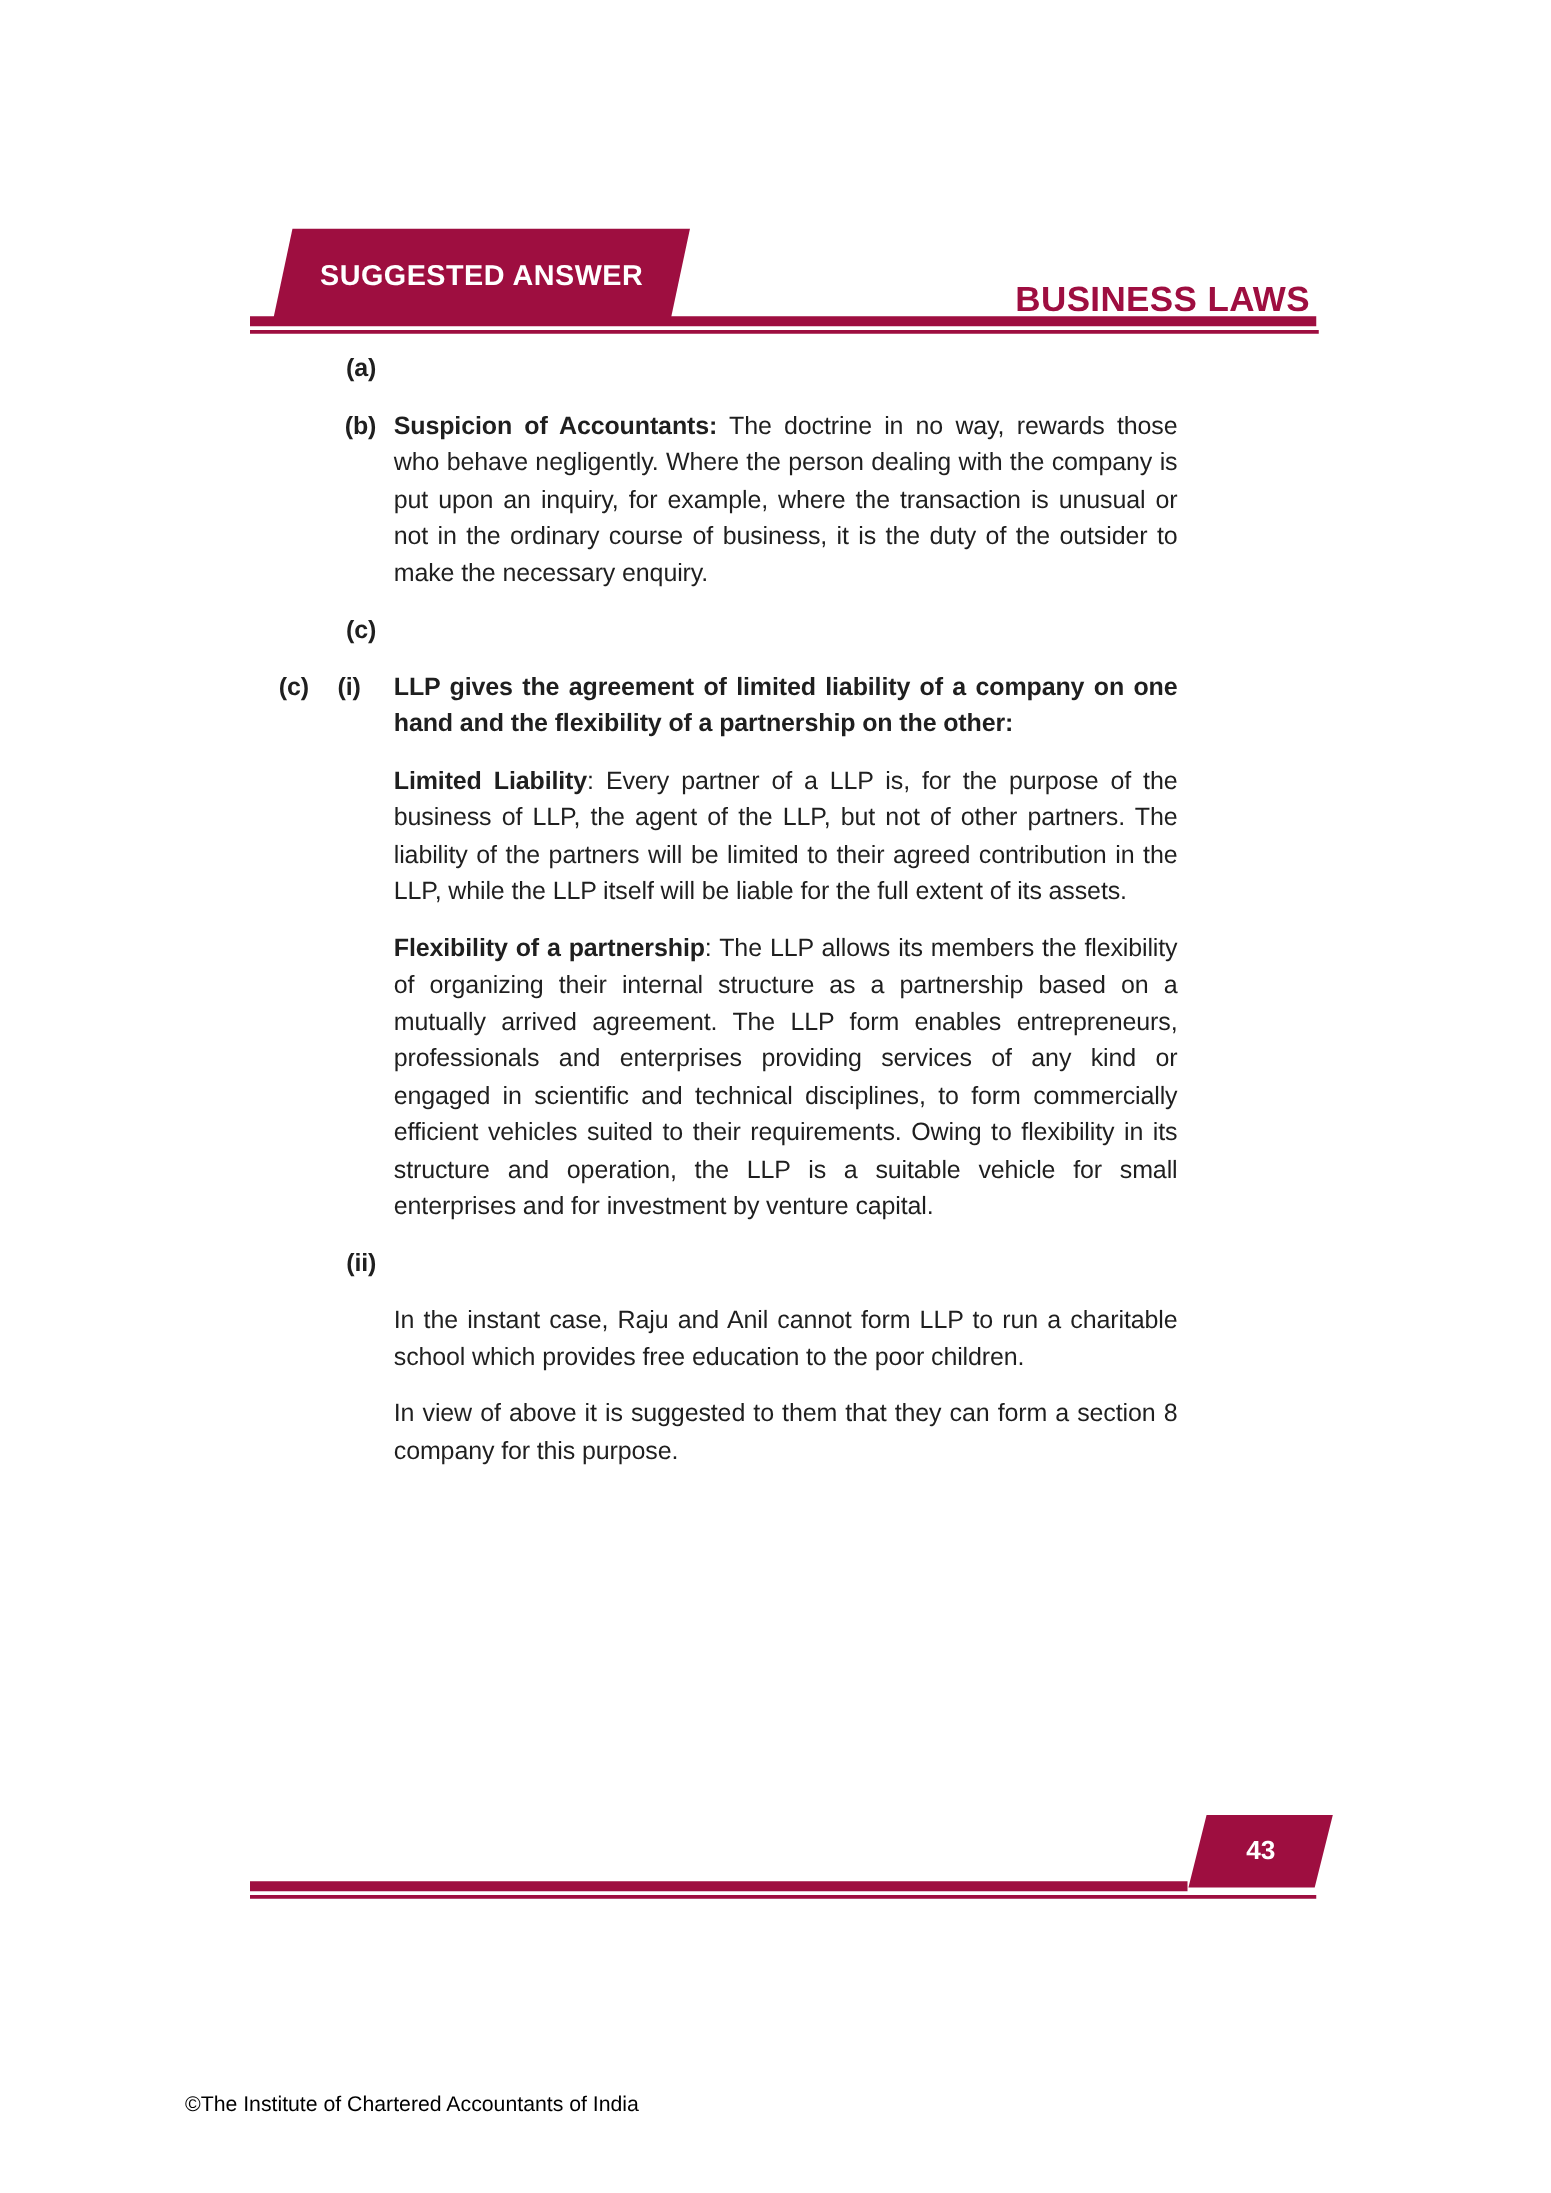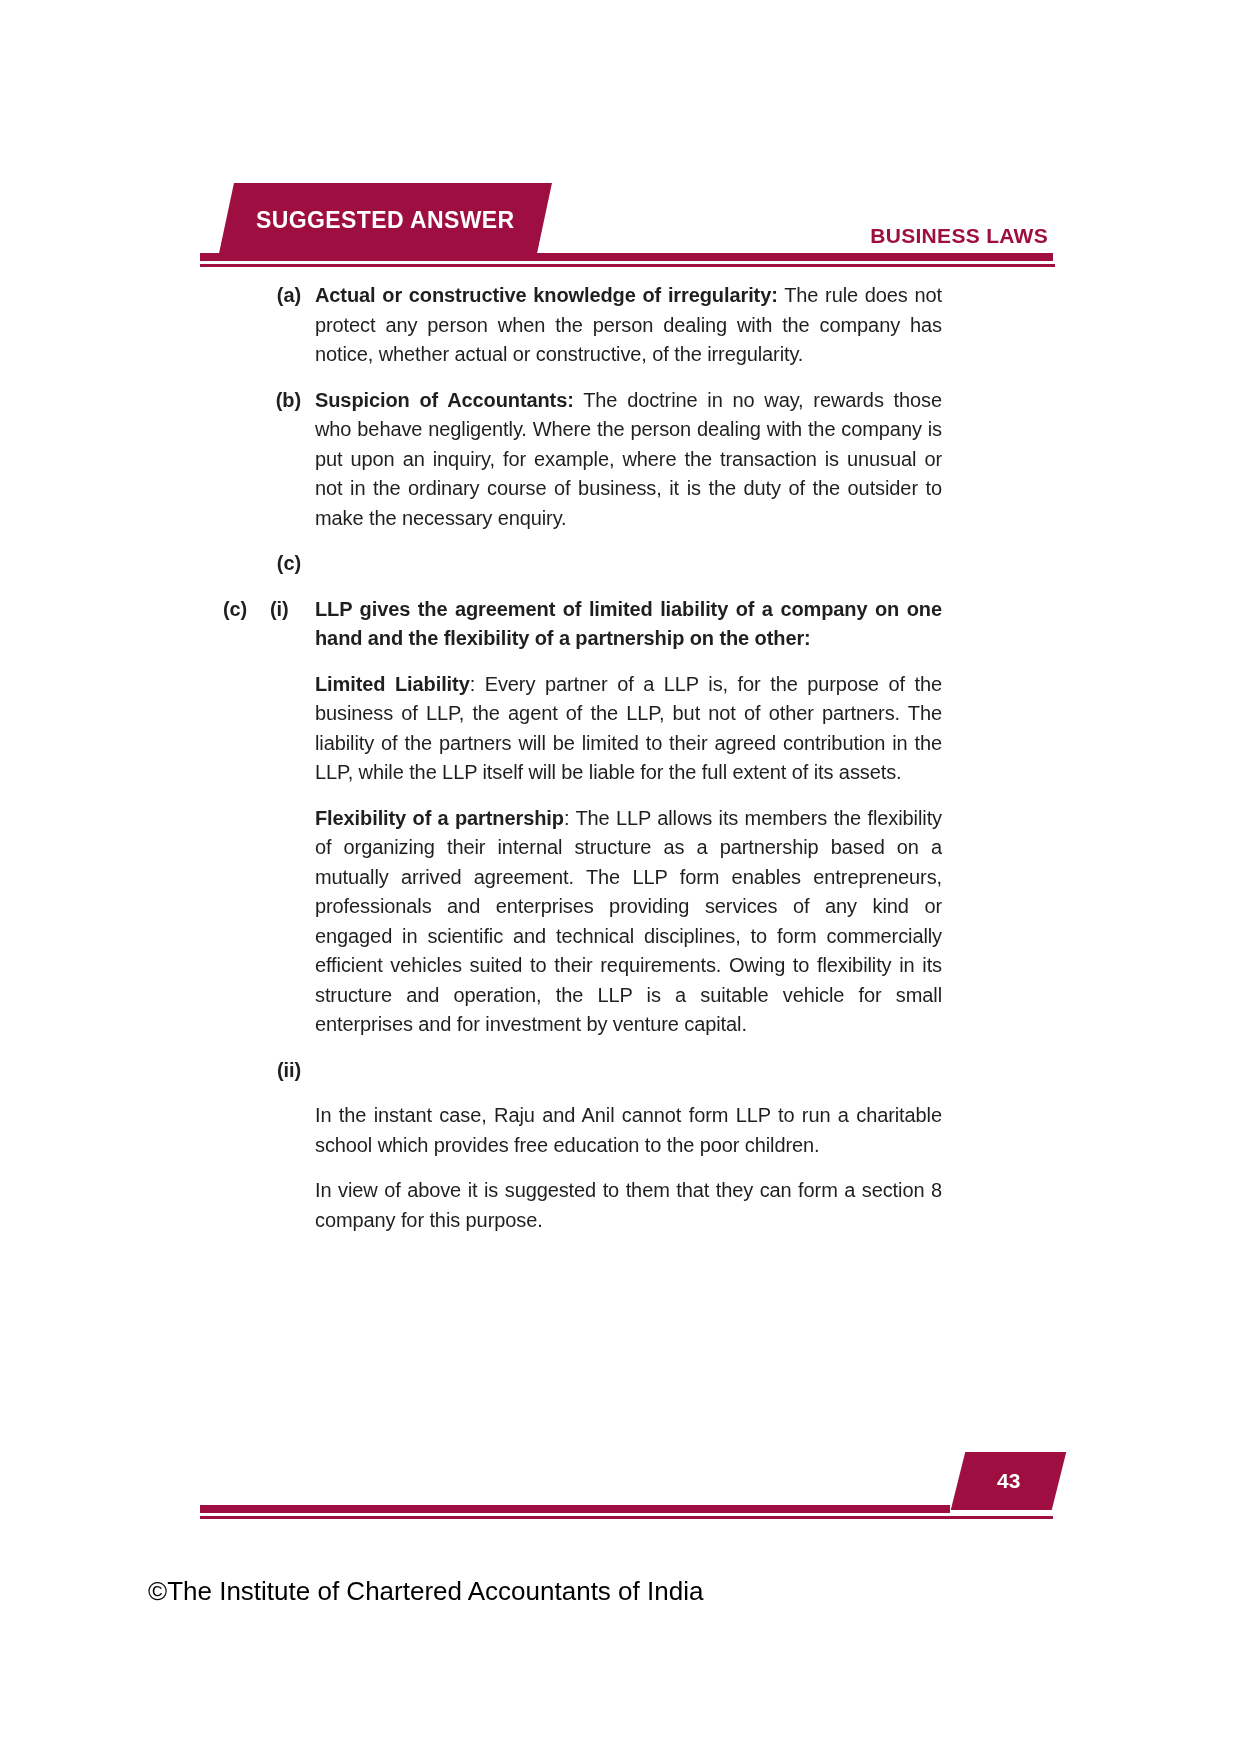--- a/index.html
+++ b/index.html
@@ -17,21 +17,21 @@
     position:absolute; left:226px; top:183px; width:318px; height:75px;
     transform:skewX(-12deg); transform-origin:center;
     display:flex; align-items:center; justify-content:center; z-index:2;
   }
   .banner-label {
     transform:skewX(12deg); color:#ffffff; font-weight:700;
     font-size:23px; letter-spacing:.4px; white-space:nowrap;
   }
   .subject {
     position:absolute; top:224px; right:193px;
-    font-weight:700; font-size:21px; letter-spacing:.3px; white-space:nowrap;margin-left:20px;
+    font-weight:700; font-size:28px; letter-spacing:.3px; white-space:nowrap;margin-left:20px;
   }
 
   
   .content {
     position:absolute; left:200px; top:281px; width:742px;
     font-size:20px; line-height:29.5px; letter-spacing:-0.1px;
   }
   .row { display:flex; margin-bottom:16px; }
   .sub-row  { padding-left:55px; }
   .lbl { font-weight:700; flex:0 0 60px; text-align:right; padding-right:14px; white-space:nowrap; }
@@ -46,42 +46,40 @@
   
   .ftr-rule-thick { position:absolute; left:200px; top:1505px; width:750px; height:8px; }
   .ftr-rule-thin  { position:absolute; left:200px; top:1516px; width:853px; height:3px; }
   .page-num-box {
     position:absolute; left:958px; top:1452px; width:101px; height:58px;
     transform:skewX(-14deg); transform-origin:center;
     display:flex; align-items:center; justify-content:center; z-index:2;
   }
   .page-num { transform:skewX(14deg); color:#ffffff; font-weight:700; font-size:21px; }
   .copyright {
-    position:absolute; left:148px; top:1576px;
-    font-size:26px; color:#000000; letter-spacing:0; white-space:nowrap;
+    position:absolute; left:148px; top:1674px;
+    font-size:17px; color:#000000; letter-spacing:0; white-space:nowrap;
   }
 </style>
 </head>
 <body>
 
 <div class="page">
 
   <div class="hdr-rule-thick accent-bg" style="background: rgb(158, 14, 64);"></div>
   <div class="hdr-rule-thin accent-bg" style="background: rgb(158, 14, 64);"></div>
   <div class="banner accent-bg" style="background: rgb(158, 14, 64);">
     <span class="banner-label">SUGGESTED ANSWER</span>
   </div>
   <div class="subject accent-fg" style="color: rgb(158, 14, 64);">BUSINESS LAWS</div>
 
   <div class="content">
 
     <div class="row sub-row">
       <span class="lbl">(a)</span>
-      <div class="btxt"><b>Actual or constructive knowledge of irregularity:</b>
-        <span>The rule does not protect any person when the person dealing with the company has notice, whether actual or constructive, of the irregularity.</span></div>
     </div>
 
     <div class="row sub-row">
       <span class="lbl">(b)</span>
       <div class="btxt"><b>Suspicion of Accountants:</b>
         <span>The doctrine in no way, rewards those who behave negligently. Where the person dealing with the company is put upon an inquiry, for example, where the transaction is unusual or not in the ordinary course of business, it is the duty of the outsider to make the necessary enquiry.</span></div>
     </div>
 
     <div class="row sub-row">
       <span class="lbl">(c)</span>

